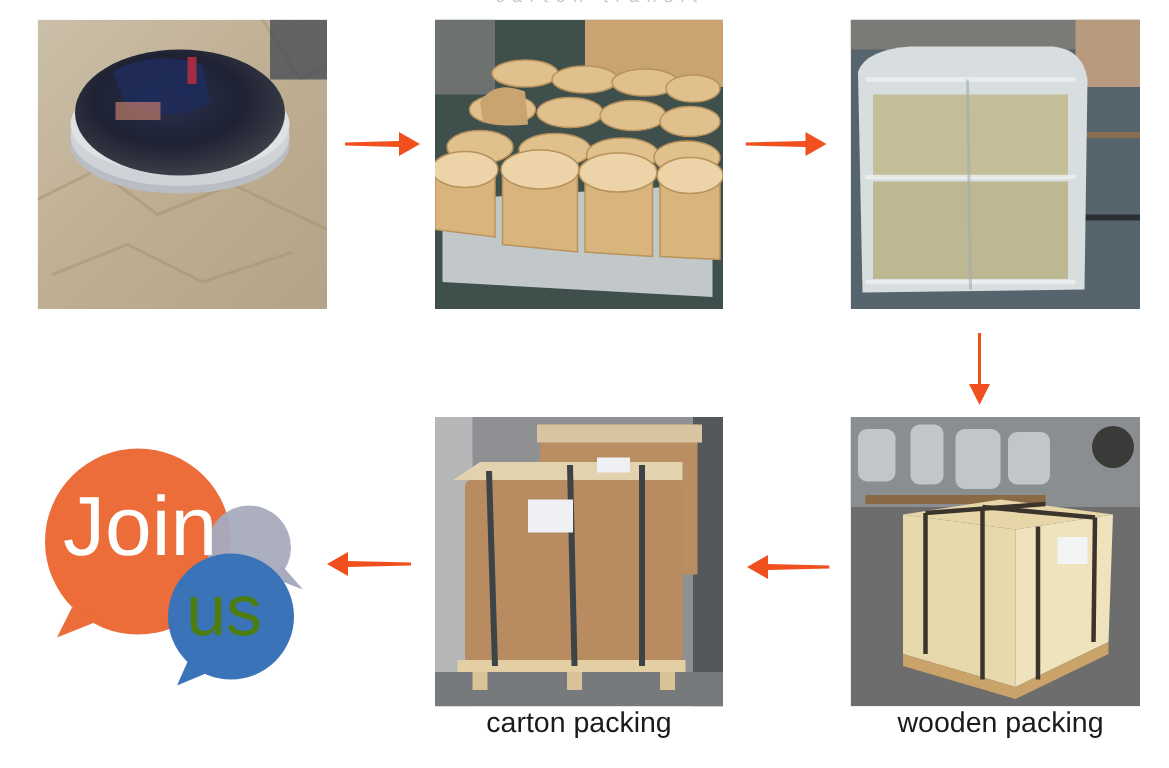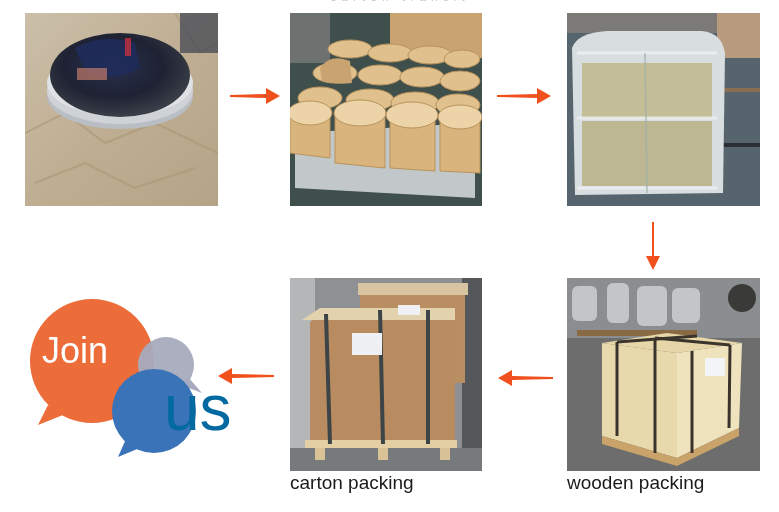--- a/index.html
+++ b/index.html
@@ -8,21 +8,21 @@
     font-family: "Liberation Sans", sans-serif;
   }
   .abs { position:absolute; }
   .top-caption {
     left:290px; top:-10px; width:220px; height:14px; text-align:center;
     font-size:12px; letter-spacing:5px; color:#c9c9c9; white-space:nowrap; overflow:hidden;
   }
   .photo { overflow:hidden; }
   .photo svg { display:block; width:100%; height:100%; }
   .caption {
-    font-size:19px; color:#1a1a1a; white-space:nowrap; text-align:left;
+    font-size:19px; color:#1a1a1a; white-space:nowrap; text-align:center;
   }
   .arrow svg { display:block; width:100%; height:100%; }
 </style>
 </head>
 <body>
 
 <div class="abs top-caption">carton transit</div>
 
 <div class="abs photo" style="left:25px;top:13px;width:193px;height:193px;">
   <svg viewBox="0 0 193 193" preserveAspectRatio="none">
@@ -193,18 +193,18 @@
 
     <circle cx="66" cy="64" r="62" fill="#ec6d3a"></circle>
     <path d="M22 108 L12 128 L42 116 Z" fill="#ec6d3a"></path>
 
     <circle cx="140" cy="68" r="28" fill="#a7abbd" opacity="0.95"></circle>
     <path d="M155 88 L176 96 L162 80 Z" fill="#a7abbd"></path>
 
     <circle cx="128" cy="114" r="42" fill="#3a73b8"></circle>
     <path d="M100 142 L92 160 L116 150 Z" fill="#3a73b8"></path>
   </svg>
-  <span class="abs" style="left:16px;top:30px;font-size:36px;color:#ffffff;line-height:48px;">Join</span>
-  <span class="abs" style="left:98px;top:86px;font-size:64px;color:#0369a1;line-height:50px;margin-left:40px;">us</span>
+  <span class="abs" style="left:16px;top:30px;font-size:56px;color:#ffffff;line-height:48px;">Join</span>
+  <span class="abs" style="left:98px;top:86px;font-size:48px;color:#4d7c0f;line-height:50px;">us</span>
 </div>
 
 <div class="abs caption" style="left:290px;top:472px;width:192px;">carton packing</div>
 <div class="abs caption" style="left:567px;top:472px;width:200px;">wooden packing</div>
 
 </body></html>

